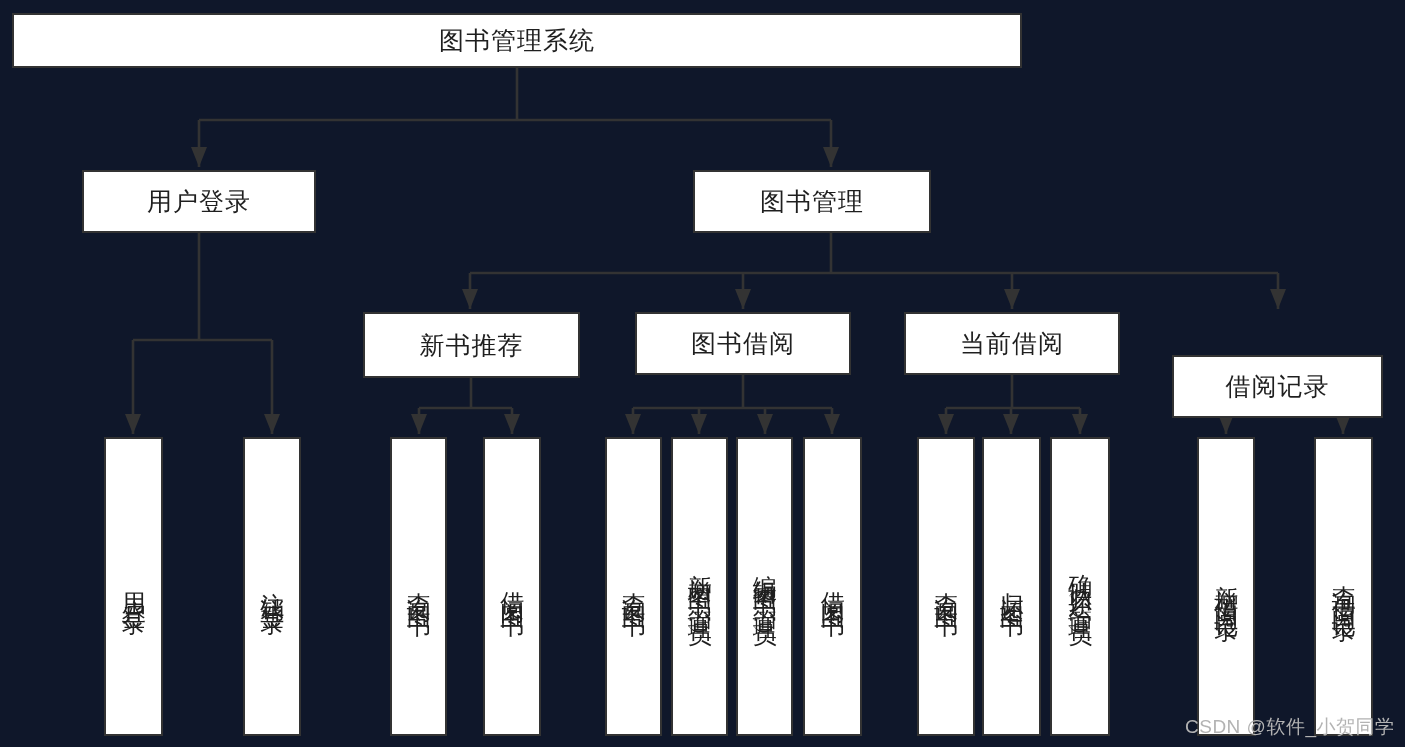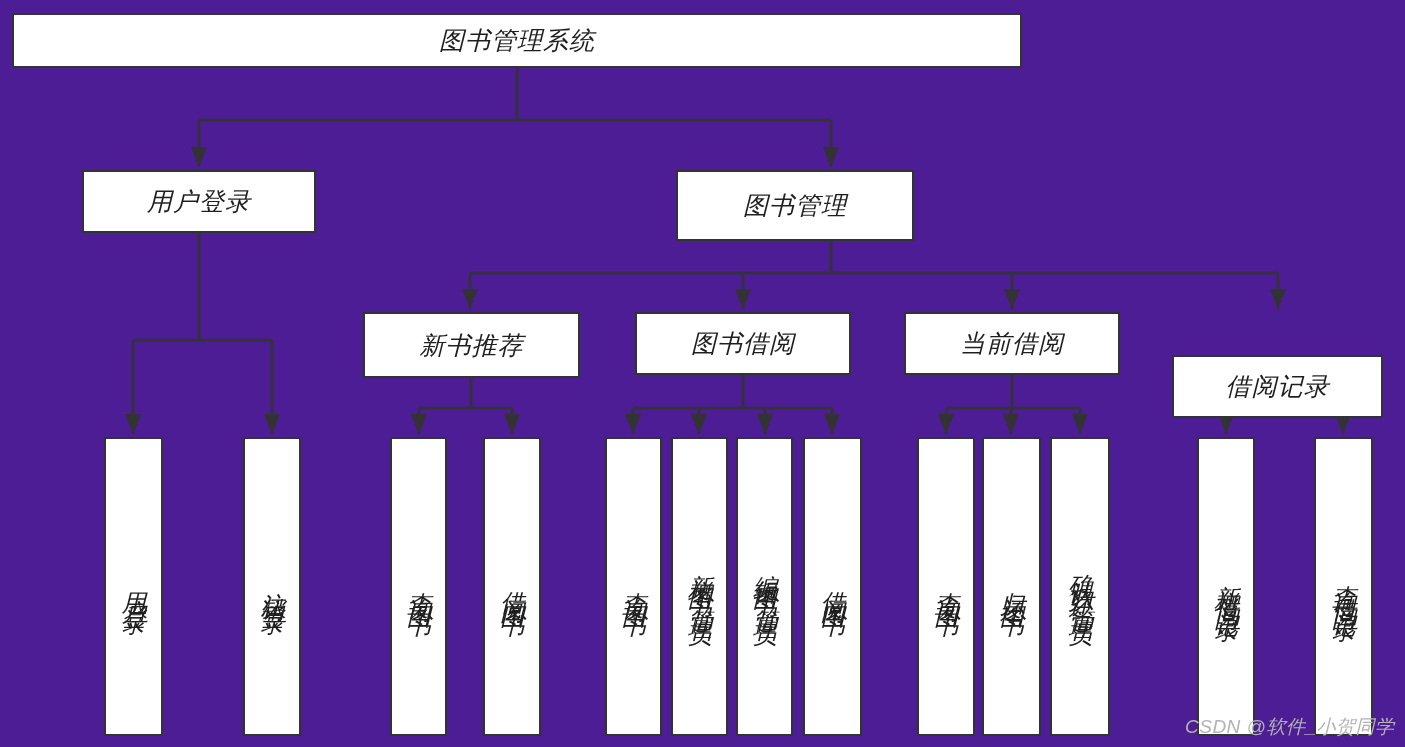--- a/index.html
+++ b/index.html
@@ -1,23 +1,22 @@
 <!DOCTYPE html>
 <html><head>
 <meta charset="utf-8">
 <style>
   html, body { margin: 0; padding: 0; background: #ffffff; }
   .canvas {
     position: relative;
     width: 1405px;
     height: 747px;
-    background: #4c1d95;
+    background: #0f172a;
     font-family: "Liberation Sans", "DejaVu Sans", sans-serif;
     overflow: hidden;
-    font-style: italic;
   }
   .connector-layer {
     position: absolute;
     left: 0; top: 0;
     width: 1405px; height: 747px;
     pointer-events: none;
   }
   .node {
     position: absolute;
     box-sizing: border-box;
@@ -94,21 +93,21 @@
     <path d="M1080,408 L1080,434" stroke="#333333" stroke-width="2.6" fill="none" marker-end="url(#arrow)"></path>
 
     <path d="M1278,375 L1278,408 M1226,408 L1343,408" stroke="#333333" stroke-width="2.6" fill="none"></path>
     <path d="M1226,408 L1226,434" stroke="#333333" stroke-width="2.6" fill="none" marker-end="url(#arrow)"></path>
     <path d="M1343,408 L1343,434" stroke="#333333" stroke-width="2.6" fill="none" marker-end="url(#arrow)"></path>
   </svg>
 
   <div class="node hnode" style="left:12px; top:13px; width:1010px; height:55px;">图书管理系统</div>
 
   <div class="node hnode" style="left:82px; top:170px; width:234px; height:63px;">用户登录</div>
-  <div class="node hnode" style="left:676px; top:170px; width:238px; height:71px;">图书管理</div>
+  <div class="node hnode" style="left:693px; top:170px; width:238px; height:63px;">图书管理</div>
 
   <div class="node hnode" style="left:363px; top:312px; width:217px; height:66px;">新书推荐</div>
   <div class="node hnode" style="left:904px; top:312px; width:216px; height:63px;">当前借阅</div>
   <div class="node hnode" style="left:635px; top:312px; width:216px; height:63px;">图书借阅</div>
   <div class="node hnode" style="left:1172px; top:312px; width:211px; height:63px;margin-top:43px;">借阅记录</div>
 
   <div class="node vnode" style="left:104px; top:437px; width:59px; height:299px;">
     <span class="vtext">用户登录</span>
   </div>
   <div class="node vnode" style="left:243px; top:437px; width:58px; height:299px;">

